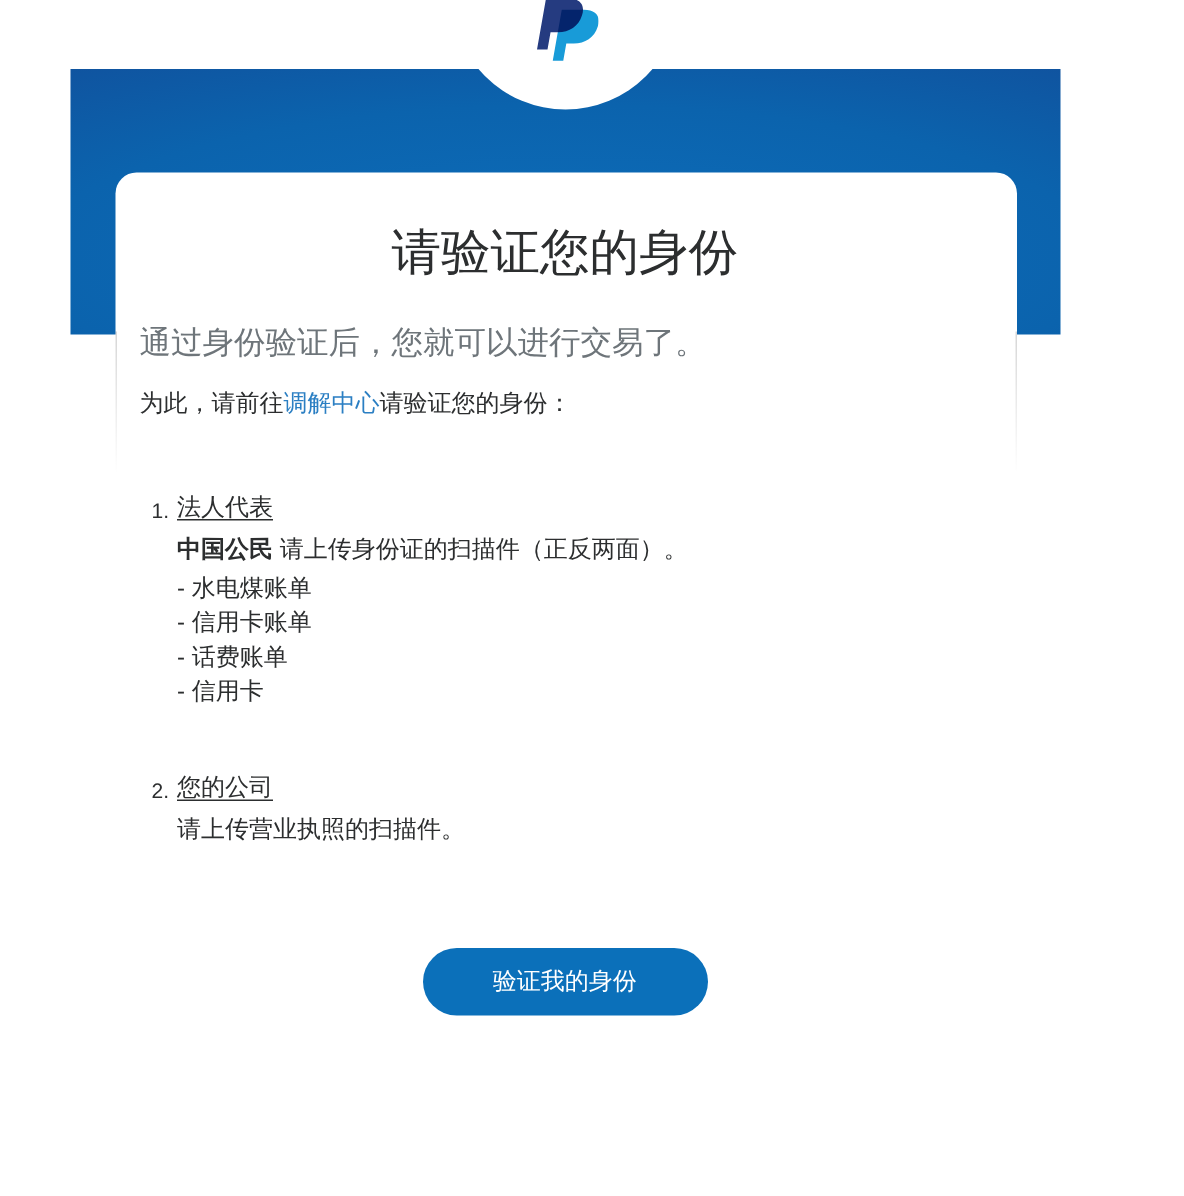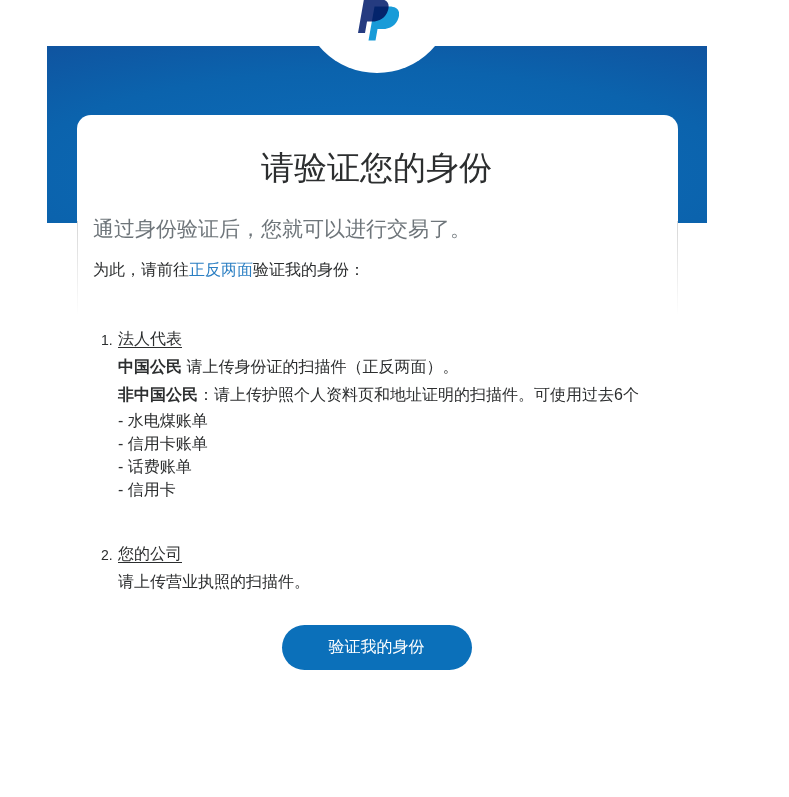--- a/index.html
+++ b/index.html
@@ -37,21 +37,21 @@
   .num{ flex:none; width:17px; font-size:14px; line-height:28px; padding-top:1px; }
   .li-body{ flex:1; font-size:16px; }
   .li-heading{ line-height:28px; text-decoration:underline; text-underline-offset:3px; }
   .li-line{ line-height:28px; }
   .li-line b{ font-weight:bold; }
   .bullets{ line-height:23px; white-space:pre-line; }
 
   .btn-row{ margin-top:29px; text-align:center; }
   .verify-btn{ display:inline-block; width:190px; height:45px; border:none; border-radius:23px;
                background:#0b70ba; color:#ffffff; font-size:16px; cursor:pointer;
-               font-family:"Liberation Sans", sans-serif; }
+               font-family:"Liberation Sans", sans-serif;margin-top:35px; }
 </style>
 </head>
 <body>
 
 <div class="stage">
 
   <div class="banner">
     <div class="notch"></div>
   </div>
 
@@ -62,30 +62,29 @@
 
   <div class="card">
     <div class="edge edge-l"></div>
     <div class="edge edge-r"></div>
 
     <h1 class="title">请验证您的身份</h1>
 
     <p class="subtitle">通过身份验证后，您就可以进行交易了。</p>
 
 
-    <p class="instruction"><span>为此，请前往</span><a class="link">正反两面</a><span>验证我的身份：</span></p>
+    <p class="instruction"><span>为此，请前往</span><a class="link">调解中心</a><span>请验证您的身份：</span></p>
 
     <div class="list">
 
       <div class="li">
         <span class="num">1.</span>
         <div class="li-body">
           <div class="li-heading">法人代表</div>
           <div class="li-line"><b>中国公民</b><span> 请上传身份证的扫描件（正反两面）。</span></div>
-          <div class="li-line"><b>非中国公民</b><span>：请上传护照个人资料页和地址证明的扫描件。可使用过去6个</span></div>
           <div class="bullets">- 水电煤账单
 - 信用卡账单
 - 话费账单
 - 信用卡</div>
         </div>
       </div>
 
       <div class="li li2">
         <span class="num">2.</span>
         <div class="li-body">

